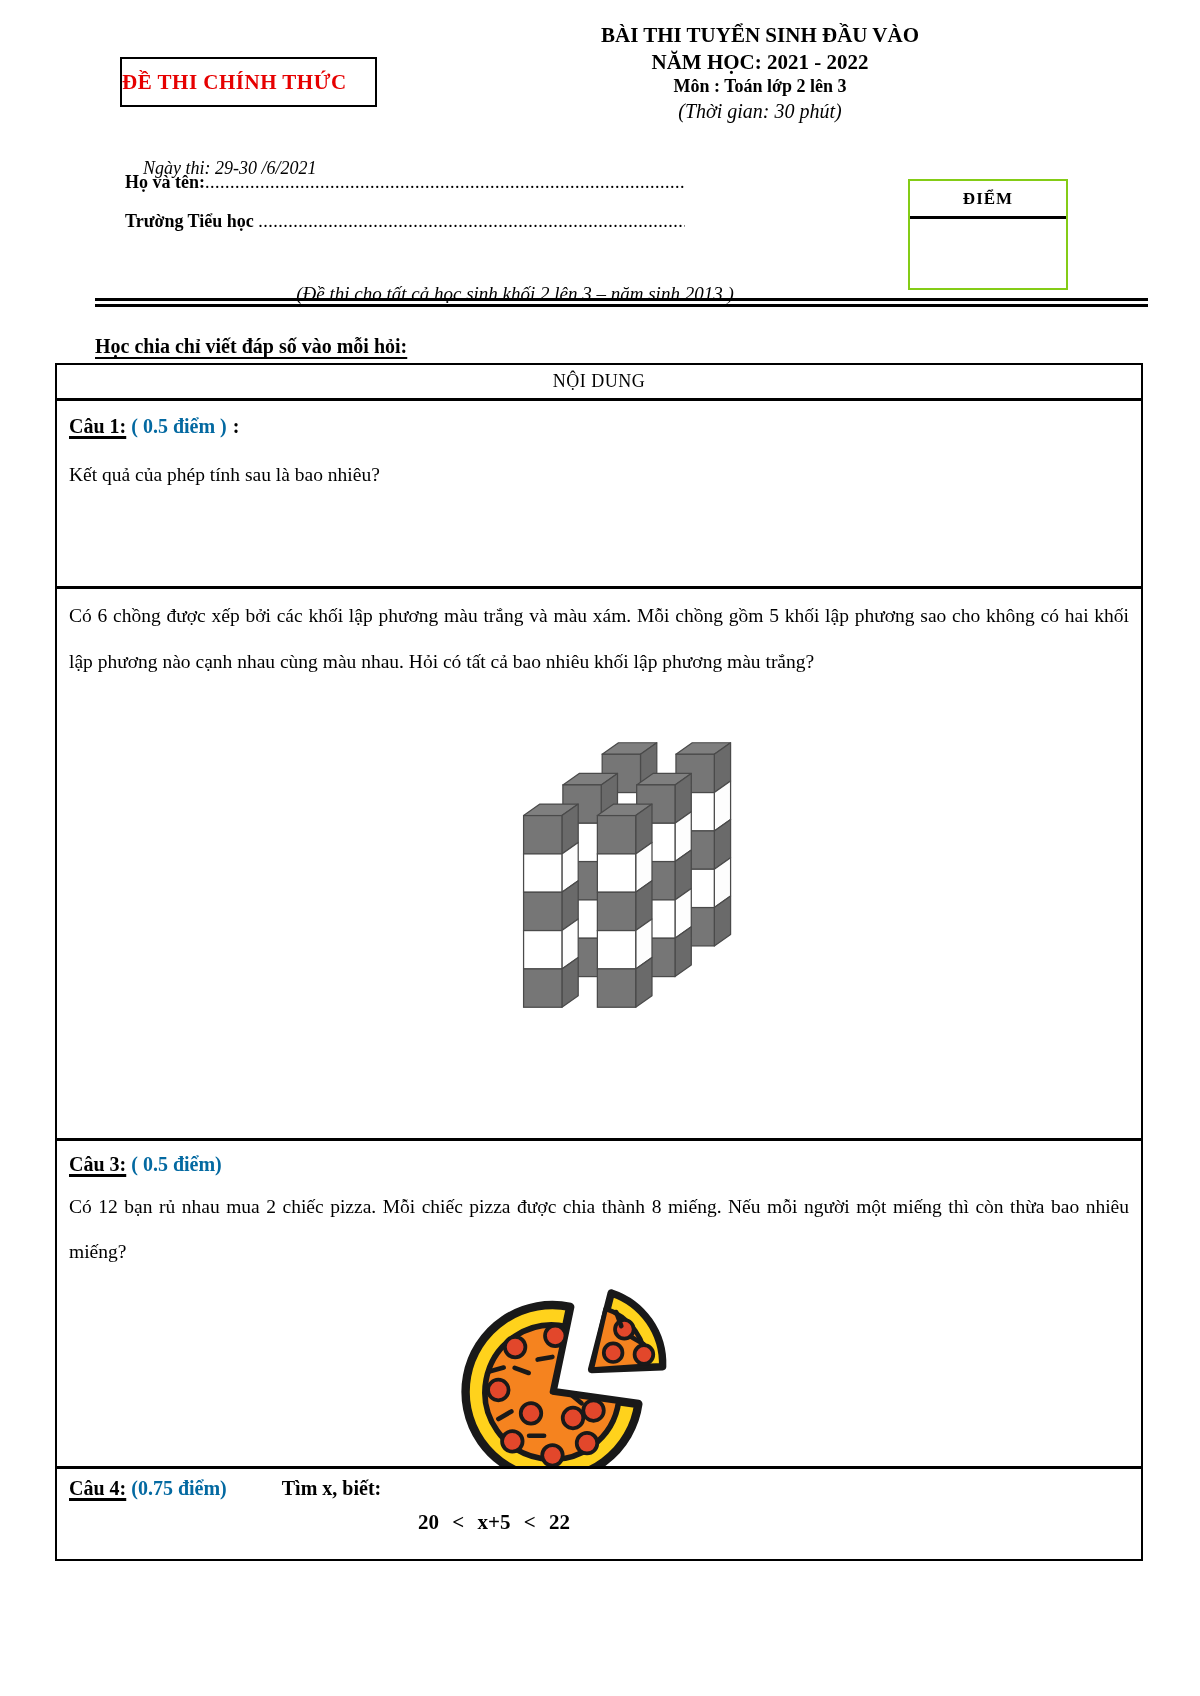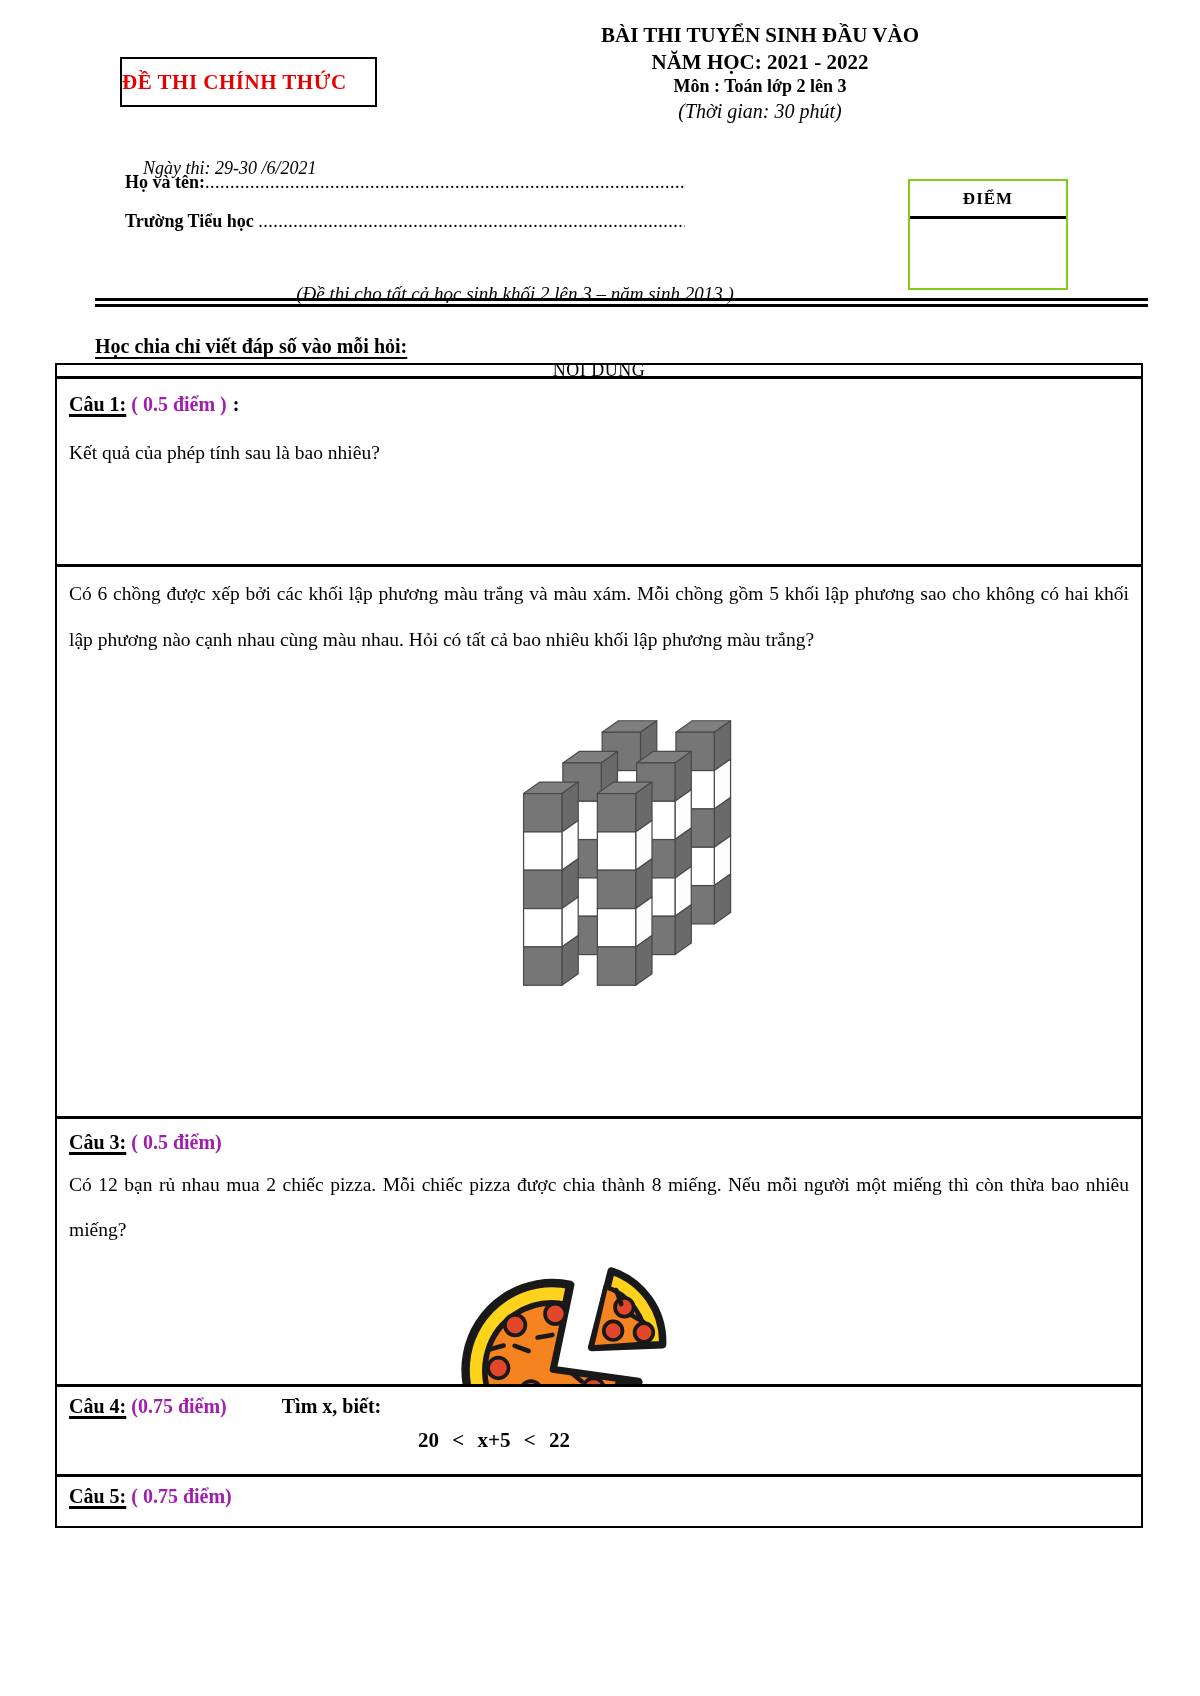--- a/index.html
+++ b/index.html
@@ -42,31 +42,31 @@
 
   #instruction{
     left:95px;top:335px;font-size:20px;font-weight:bold;
     text-decoration:underline;text-decoration-thickness:2px;text-underline-offset:4px;
   }
 
   
   #content-table{left:55px;top:363px;width:1088px;border:2px solid #000;box-sizing:border-box;}
   .trow{border-bottom:3px solid #000;padding:0 12px;box-sizing:border-box;overflow:hidden;}
   .trow:last-child{border-bottom:none;}
-  #row-header{height:14px;padding:0;display:flex;align-items:center;justify-content:center;
+  #row-header{height:36px;padding:0;display:flex;align-items:center;justify-content:center;
     font-size:18px;letter-spacing:.5px;}
   #row-q1{height:188px;}
   #row-q2{height:552px;}
-  #row-q3{height:268px;}
+  #row-q3{height:328px;}
   #row-q4{height:90px;}
   #row-q5{height:49px;}
 
   .q-head{font-size:20px;}
   .q-label{font-weight:bold;text-decoration:underline;text-decoration-thickness:2.5px;text-underline-offset:3px;}
-  .q-points{color:#a21caf;font-weight:bold;}
+  .q-points{color:#0369a1;font-weight:bold;}
   .q-suffix{font-weight:bold;margin-left:6px;}
   .q-inline{font-weight:bold;margin-left:55px;}
   .q-text{font-size:19.5px;line-height:46px;text-align:justify;margin-top:4px;}
   #row-q1 .q-head{margin-top:14px;}
   #row-q1 .q-text{line-height:30px;margin-top:22px;text-align:left;}
   #row-q1 .q-equation{margin-top:36px;padding-right:240px;}
   #row-q2 .q-head{margin-top:12px;}
   #row-q3 .q-head{margin-top:12px;}
   #row-q3 .q-text{line-height:45px;margin-top:8px;}
   #row-q4 .q-head{margin-top:8px;}
@@ -232,20 +232,14 @@
   </div>
 
   <div class="trow" id="row-q4">
     <div class="q-head">
       <span class="q-label">Câu 4:</span>
       <span class="q-points">(0.75 điểm)</span><span class="q-inline">Tìm x, biết:</span>
     </div>
     <div class="q-equation">20 &lt;  x+5  &lt; 22</div>
   </div>
 
-  <div class="trow" id="row-q5">
-    <div class="q-head">
-      <span class="q-label">Câu 5:</span>
-      <span class="q-points">( 0.75 điểm)</span>
-    </div>
-  </div>
 
 </div>
 
 </body></html>

